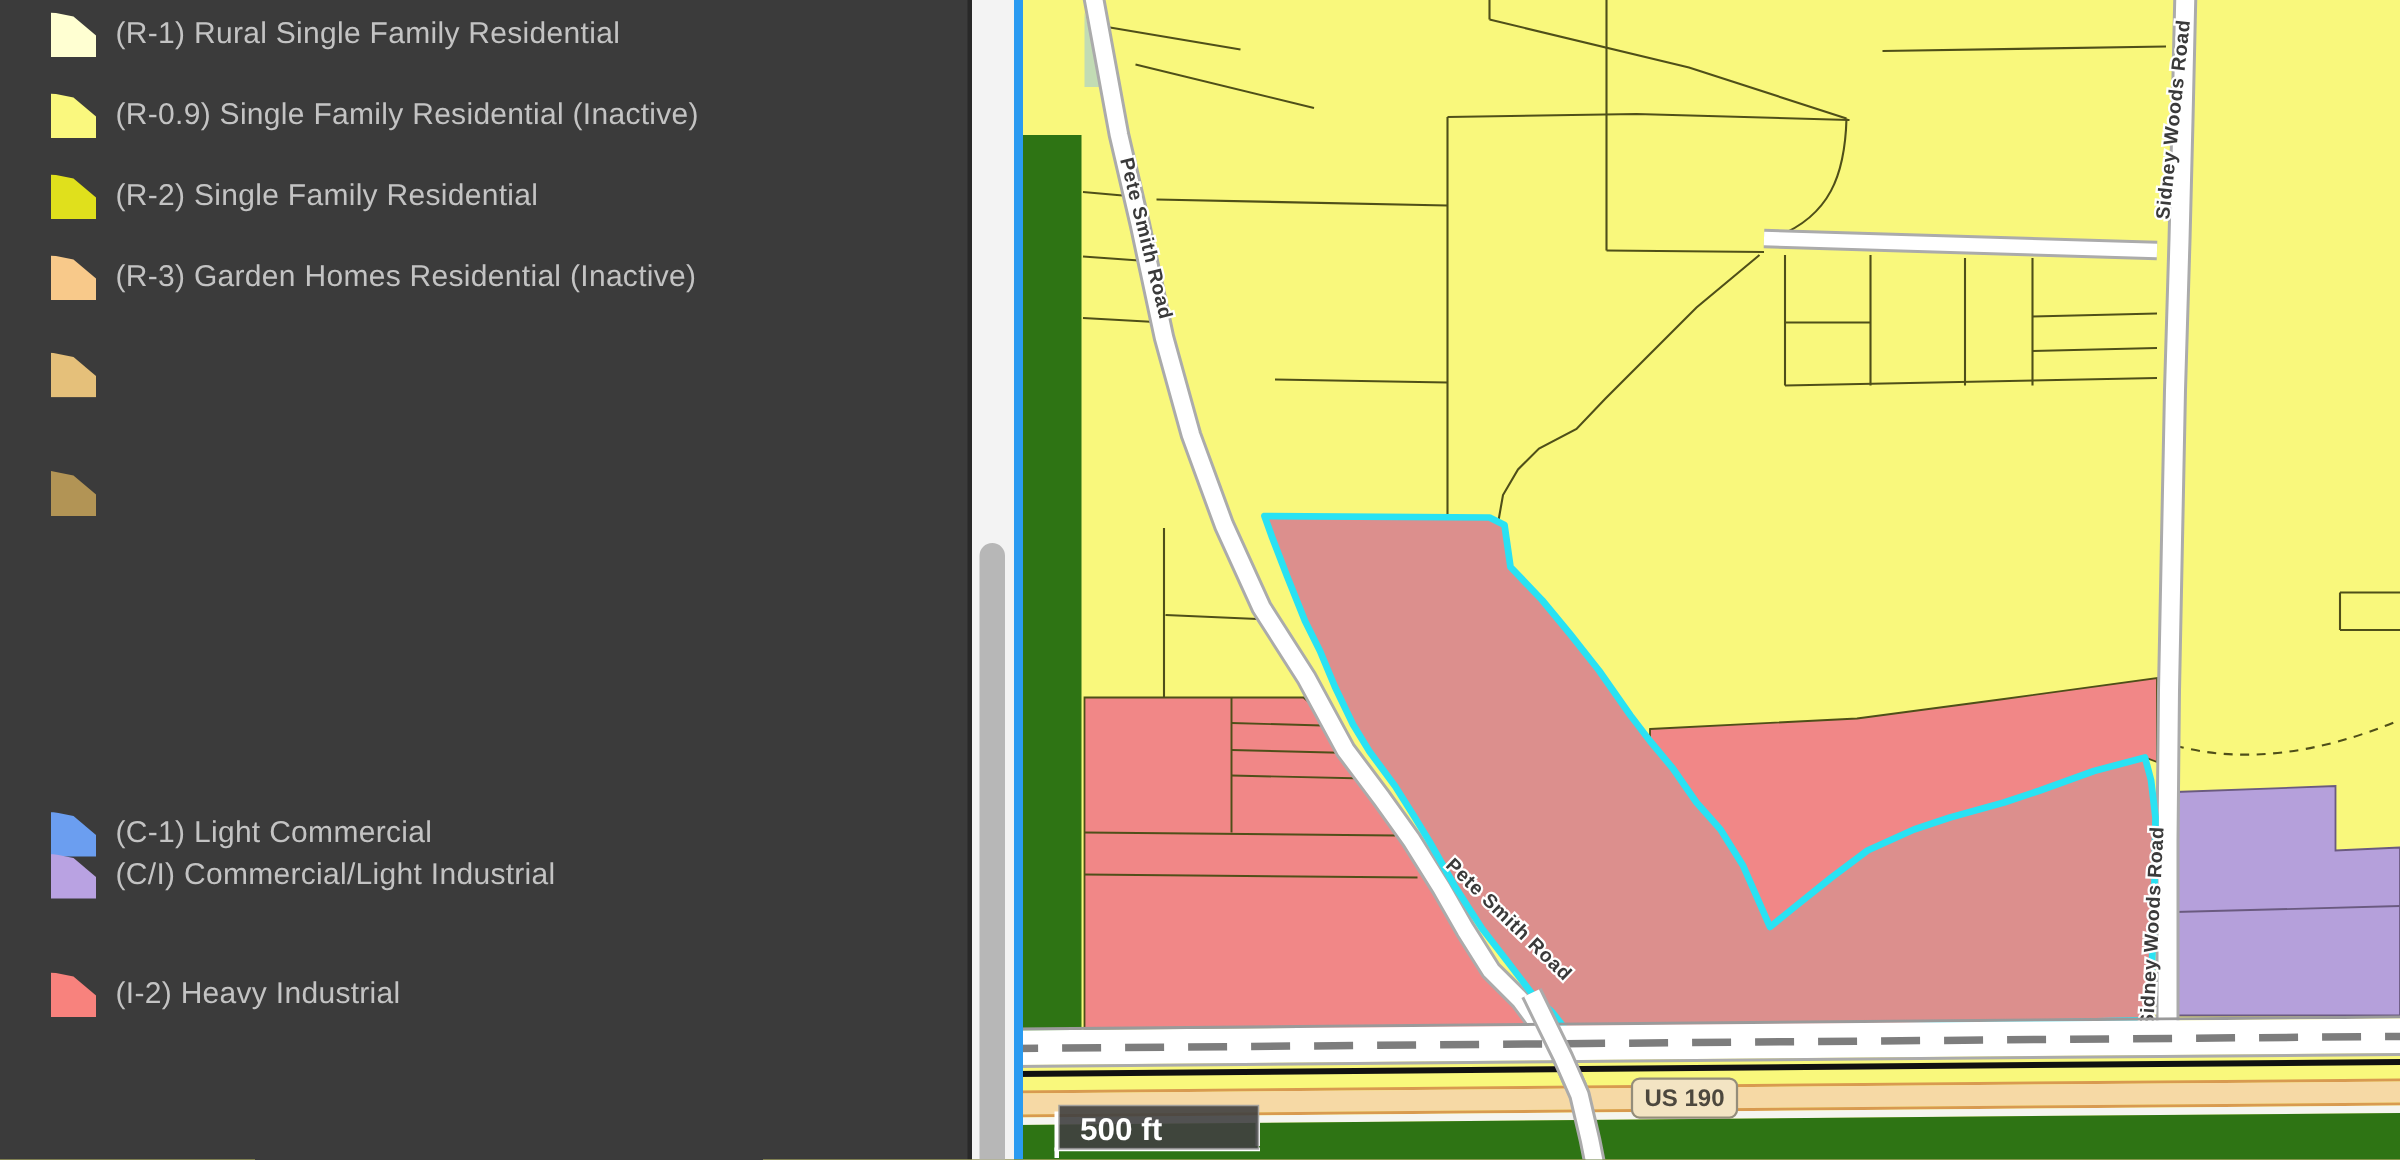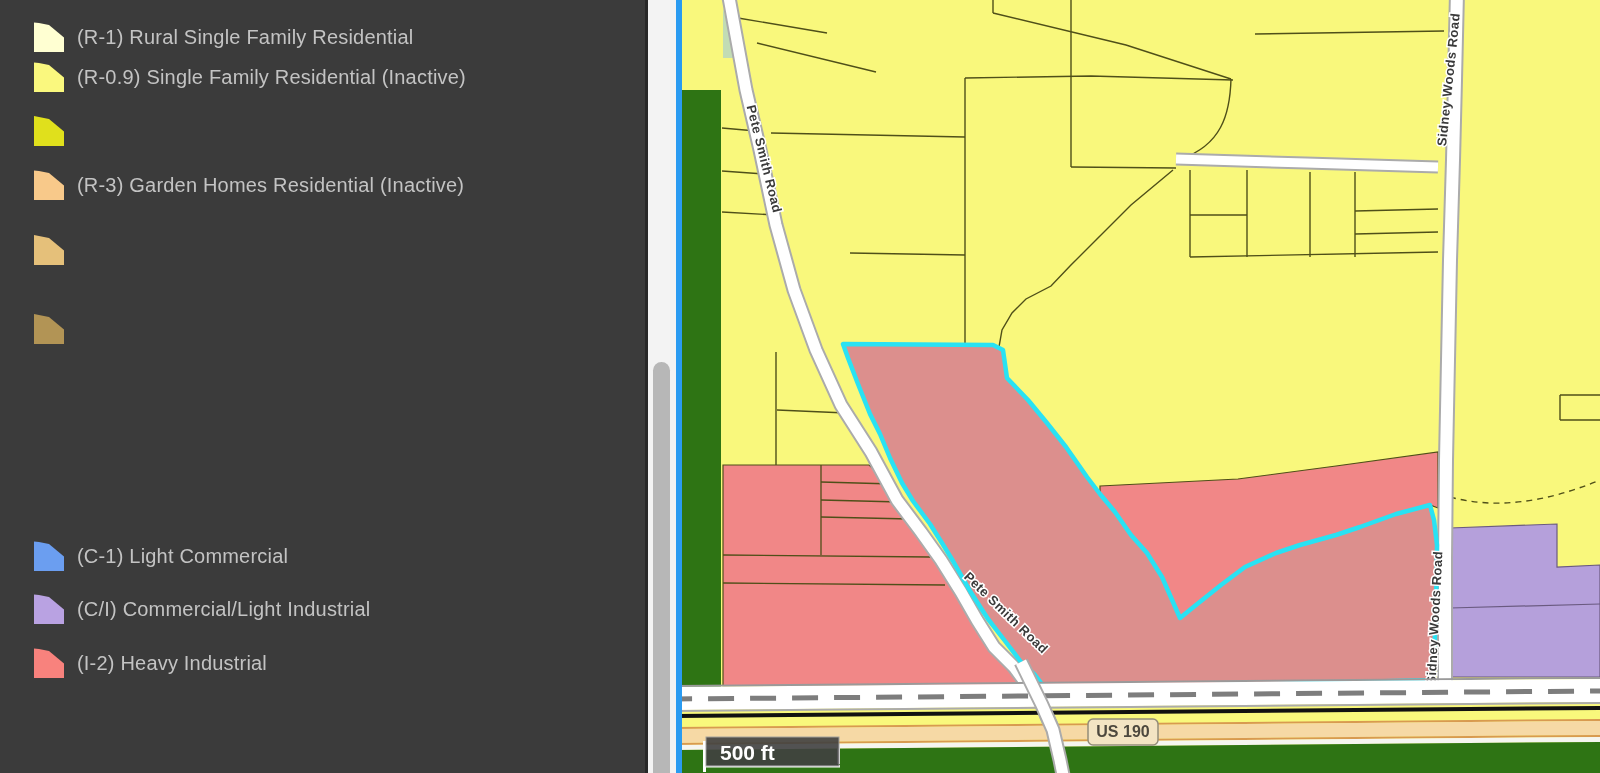--- a/index.html
+++ b/index.html
@@ -22,46 +22,47 @@
   svg text{font-family:"Liberation Sans", sans-serif;}
   .road-label{font-size:13px;font-weight:bold;letter-spacing:.5px;
     paint-order:stroke;stroke:#ffffff;stroke-width:3px;text-anchor:middle;}
   .shield-text{font-size:16px;font-weight:600;text-anchor:middle;}
   .scale-text{font-size:21px;font-weight:600;}
 </style>
 </head>
 <body>
 
 <aside class="sidebar">
-  <div class="legend-row" style="top:37px">
+  <div class="legend-row" style="top:23px">
       <span class="swatch" style="background-color: rgb(255, 255, 210);"></span>
       <span class="lbl">(R-1) Rural Single Family Residential</span>
     </div>
   <div class="legend-row" style="top:77px">
       <span class="swatch" style="background-color: rgb(250, 248, 126);"></span>
       <span class="lbl">(R-0.9) Single Family Residential (Inactive)</span>
     </div>
   <div class="legend-row" style="top:131px">
       <span class="swatch" style="background-color: rgb(224, 224, 28);"></span>
+      <span class="lbl">(R-2) Single Family Residential</span>
     </div>
   <div class="legend-row" style="top:185px">
       <span class="swatch" style="background-color: rgb(248, 201, 138);"></span>
       <span class="lbl">(R-3) Garden Homes Residential (Inactive)</span>
     </div>
   <div class="legend-row" style="top:250px">
       <span class="swatch" style="background-color: rgb(229, 192, 122);"></span>
     </div>
   <div class="legend-row" style="top:329px">
       <span class="swatch" style="background-color: rgb(178, 148, 85);"></span>
     </div>
   <div class="legend-row" style="top:556px">
       <span class="swatch" style="background-color: rgb(107, 158, 240);"></span>
       <span class="lbl">(C-1) Light Commercial</span>
     </div>
-  <div class="legend-row" style="top:609px">
+  <div class="legend-row" style="top:584px">
       <span class="swatch" style="background-color: rgb(185, 162, 226);"></span>
       <span class="lbl">(C/I) Commercial/Light Industrial</span>
     </div>
   <div class="legend-row" style="top:663px">
       <span class="swatch" style="background-color: rgb(248, 130, 125);"></span>
       <span class="lbl">(I-2) Heavy Industrial</span>
     </div>
 </aside>
 <div class="sidebar-divider"></div>
 <div class="scroll-track"></div>

